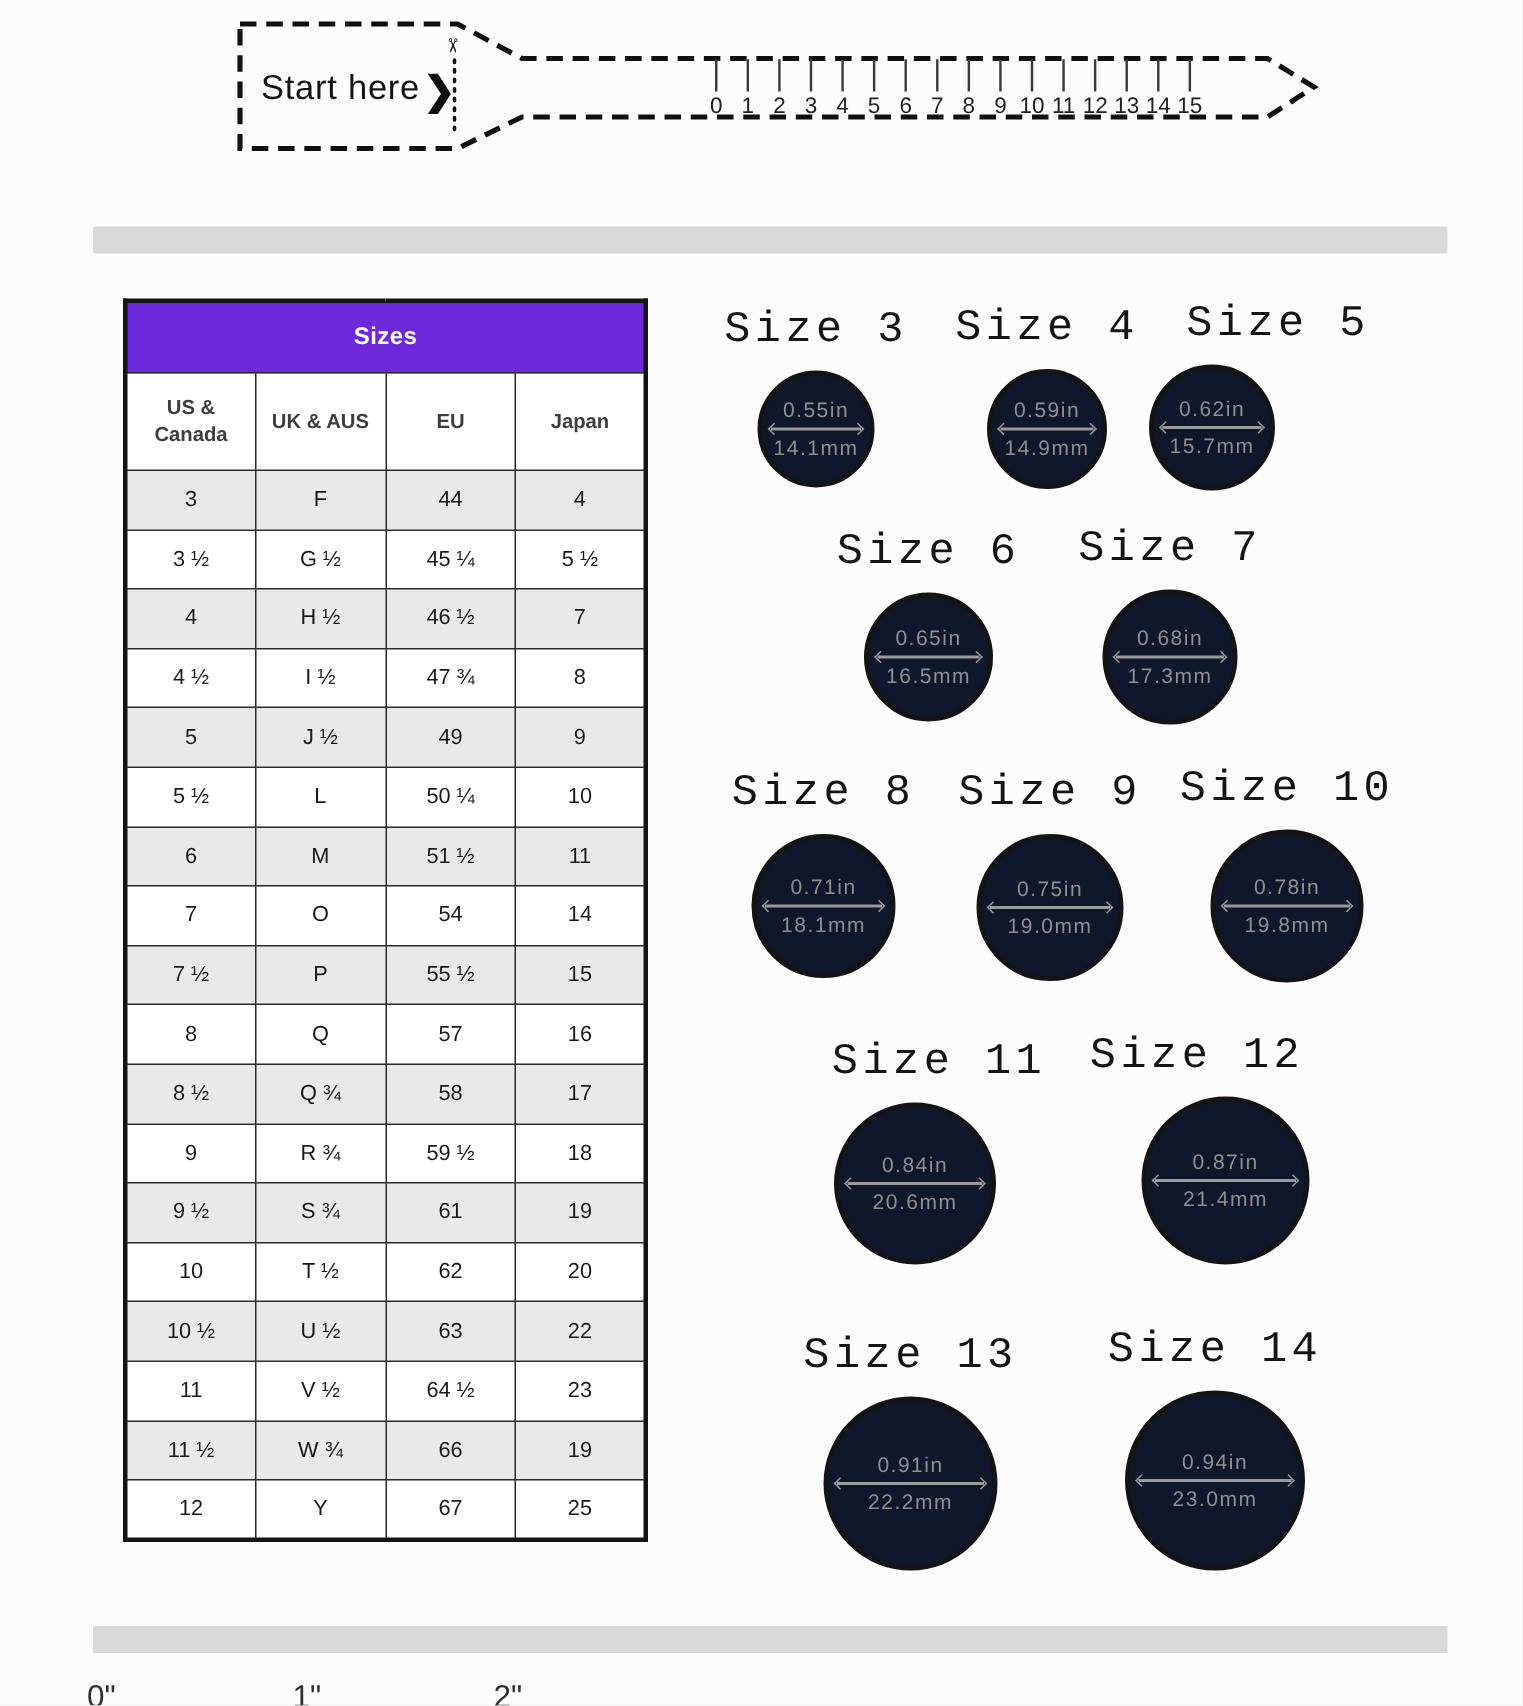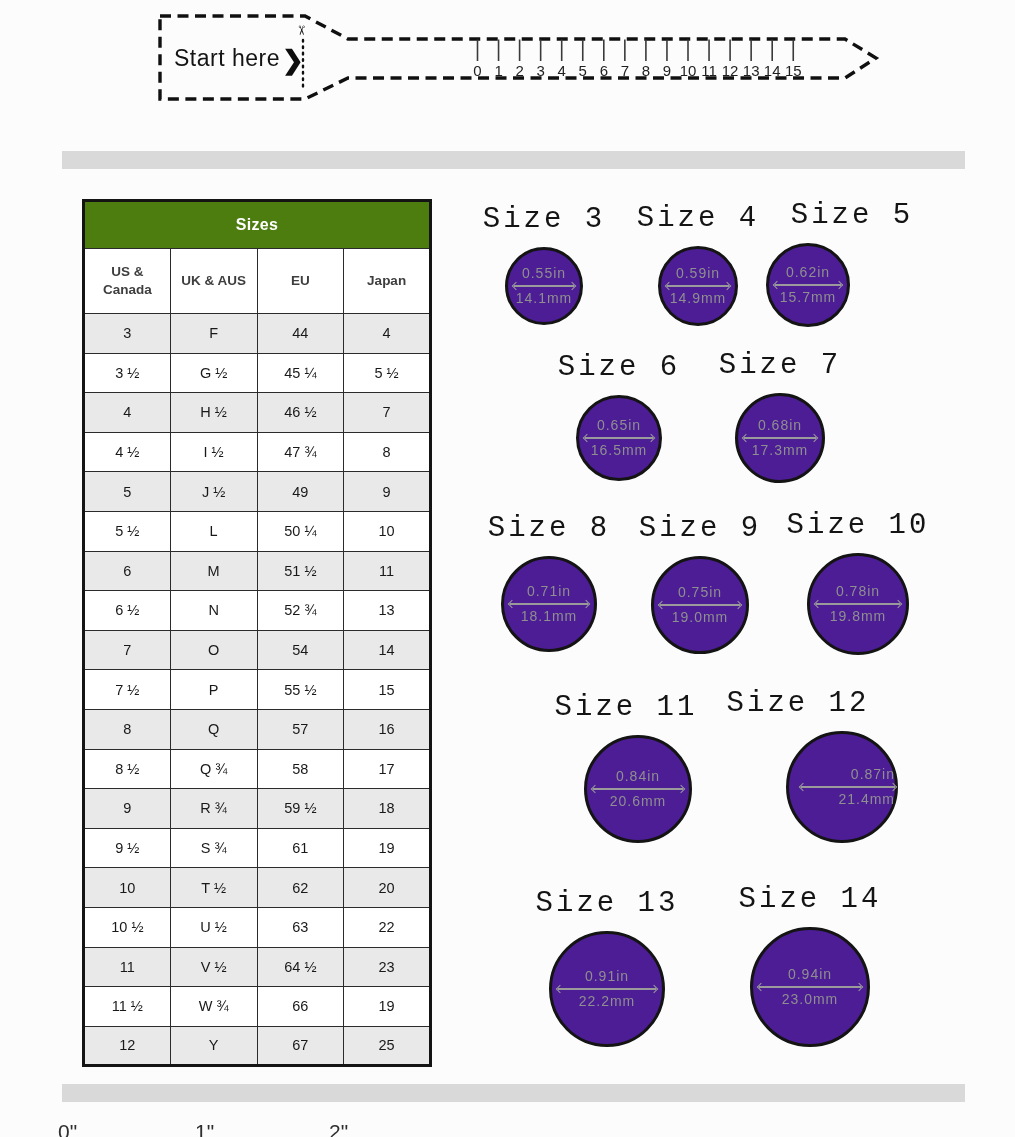--- a/index.html
+++ b/index.html
@@ -21,38 +21,38 @@
   .bar-top{top:151px;}
   .bar-bottom{top:1084px;}
   
   .sizes{
     position:absolute;left:82px;top:199px;width:350px;
     border-collapse:collapse;table-layout:fixed;
     border:3px solid #141414;
   }
   .sizes th,.sizes td{border:1px solid #2b2b2b;text-align:center;padding:0;}
   .t-title{
-    height:46px;background:#4d7c0f;color:#ffffff;
+    height:46px;background:#6d28d9;color:#ffffff;
     font-size:16px;font-weight:bold;letter-spacing:.3px;border-bottom:2px solid #141414;
   }
   .col-head th{
     height:64px;background:#ffffff;color:#3e3e3e;
     font-size:13.5px;font-weight:bold;line-height:1.35;padding:0 10px;
   }
   .sizes tbody tr{height:39.6px;}
   .sizes tbody td{font-size:14.5px;color:#191919;background:#ffffff;}
   .sizes tbody tr:nth-child(odd) td{background:#e9e9e9;}
   
   .rings{position:absolute;inset:0;}
   .ring-title{
     position:absolute;width:220px;text-align:center;
     font-size:29px;color:#141414;letter-spacing:3px;white-space:nowrap;font-family:Liberation Mono, monospace;
   }
   .ring-circle{
-    position:absolute;border:3px solid #141414;border-radius:50%;background:#4c1d95;
+    position:absolute;border:3px solid #141414;border-radius:50%;background:#0f172a;
     display:flex;flex-direction:column;align-items:center;justify-content:center;
     box-sizing:border-box;
   }
   .ring-in,.ring-mm{color:#8f8f8f;font-size:14px;letter-spacing:1px;line-height:1.25;white-space:nowrap;}
   .dia-arrow{height:1.4px;background:#9a9a9a;position:relative;margin:3px 0;}
   .dia-arrow::before,.dia-arrow::after{
     content:"";position:absolute;top:-2.6px;width:6px;height:6px;
     border-left:1.4px solid #9a9a9a;border-bottom:1.4px solid #9a9a9a;box-sizing:border-box;
   }
   .dia-arrow::before{left:-1px;transform:rotate(45deg);}
@@ -160,26 +160,20 @@
           <td>50 ¼</td>
           <td>10</td>
         </tr>
         <tr>
           <td>6</td>
           <td>M</td>
           <td>51 ½</td>
           <td>11</td>
         </tr>
         <tr>
-          <td>6 ½</td>
-          <td>N</td>
-          <td>52 ¾</td>
-          <td>13</td>
-        </tr>
-        <tr>
           <td>7</td>
           <td>O</td>
           <td>54</td>
           <td>14</td>
         </tr>
         <tr>
           <td>7 ½</td>
           <td>P</td>
           <td>55 ½</td>
           <td>15</td>
@@ -284,27 +278,27 @@
         <div class="dia-arrow" style="width: 80px;"></div>
         <div class="ring-mm">19.0mm</div>
       </div>
       <div class="ring-title" style="left: 748px; top: 509px;">Size 10</div>
       <div class="ring-circle" style="left: 807px; top: 553px; width: 102px; height: 102px;">
         <div class="ring-in">0.78in</div>
         <div class="dia-arrow" style="width: 84px;"></div>
         <div class="ring-mm">19.8mm</div>
       </div>
       <div class="ring-title" style="left: 516px; top: 691px;">Size 11</div>
-      <div class="ring-circle" style="left: 584px; top: 735px; width: 108px; height: 108px;">
+      <div class="ring-circle" style="left: 556px; top: 735px; width: 108px; height: 108px;">
         <div class="ring-in">0.84in</div>
         <div class="dia-arrow" style="width: 90px;"></div>
         <div class="ring-mm">20.6mm</div>
       </div>
       <div class="ring-title" style="left: 688px; top: 687px;">Size 12</div>
-      <div class="ring-circle" style="left: 786px; top: 731px; width: 112px; height: 112px; align-items: flex-end;">
+      <div class="ring-circle" style="left: 761px; top: 731px; width: 112px; height: 112px;">
         <div class="ring-in">0.87in</div>
         <div class="dia-arrow" style="width: 94px;"></div>
         <div class="ring-mm">21.4mm</div>
       </div>
       <div class="ring-title" style="left: 497px; top: 887px;">Size 13</div>
       <div class="ring-circle" style="left: 549px; top: 931px; width: 116px; height: 116px;">
         <div class="ring-in">0.91in</div>
         <div class="dia-arrow" style="width: 98px;"></div>
         <div class="ring-mm">22.2mm</div>
       </div>

